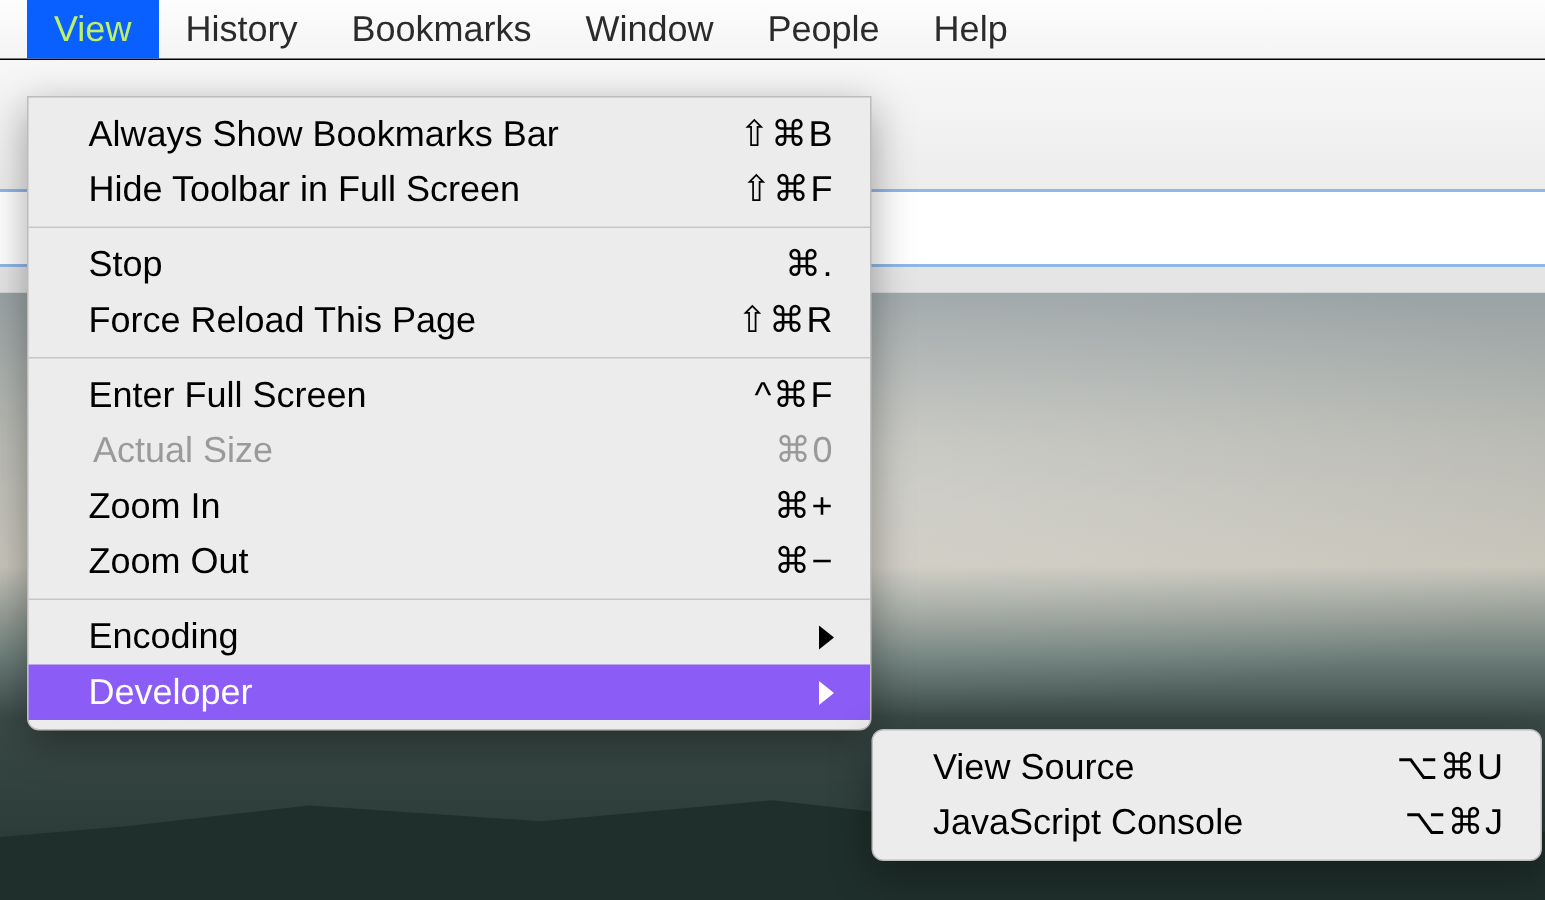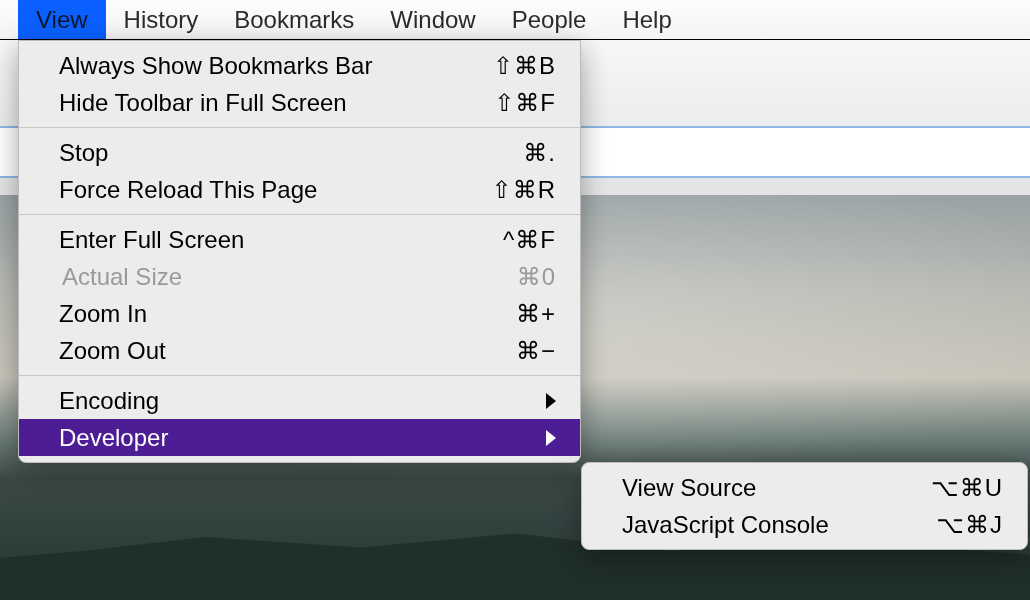--- a/index.html
+++ b/index.html
@@ -26,21 +26,21 @@
     }
     .menubar-item {
       padding: 0 18px;
       display: flex;
       align-items: center;
       color: #2b2b2b;
       cursor: default;
     }
     .menubar-item.selected {
       background: #0a60ff;
-      color: #0f172a;
+      color: #bef264;
     }
 
     
     .chrome-strip {
       position: absolute;
       top: 40px; left: 0; right: 0;
       height: 155px;
       background: linear-gradient(#f7f7f7, #e4e4e4);
     }
     .url-field {
@@ -70,20 +70,21 @@
     }
 
     
     .menu-panel {
       position: absolute;
       background: #ececec;
       border: 1px solid #bcbcbc;
       border-radius: 0 0 8px 8px;
       box-shadow: 0 8px 28px rgba(0,0,0,0.35);
       padding: 6px 0;
+      margin-top: 24px;
     }
     .menu-view {
       top: 40px;
       left: 18px;
       width: 563px;
     }
     .menu-dev {
       top: 462px;
       left: 581px;
       width: 447px;
@@ -93,21 +94,21 @@
     .menu-row {
       display: flex;
       align-items: center;
       justify-content: space-between;
       padding: 2px 24px 2px 40px;
       height: 37px;
       color: #000;
       cursor: default;
     }
     .menu-row.highlighted {
-      background: #4c1d95;
+      background: #8b5cf6;
       color: #fff;
     }
     .menu-row.disabled {
       color: #9a9a9a;
       padding-left: 43px;
     }
     .menu-label { white-space: nowrap; }
     .menu-shortcut {
       font-family: -apple-system, "Helvetica Neue", sans-serif;
       letter-spacing: 1px;

